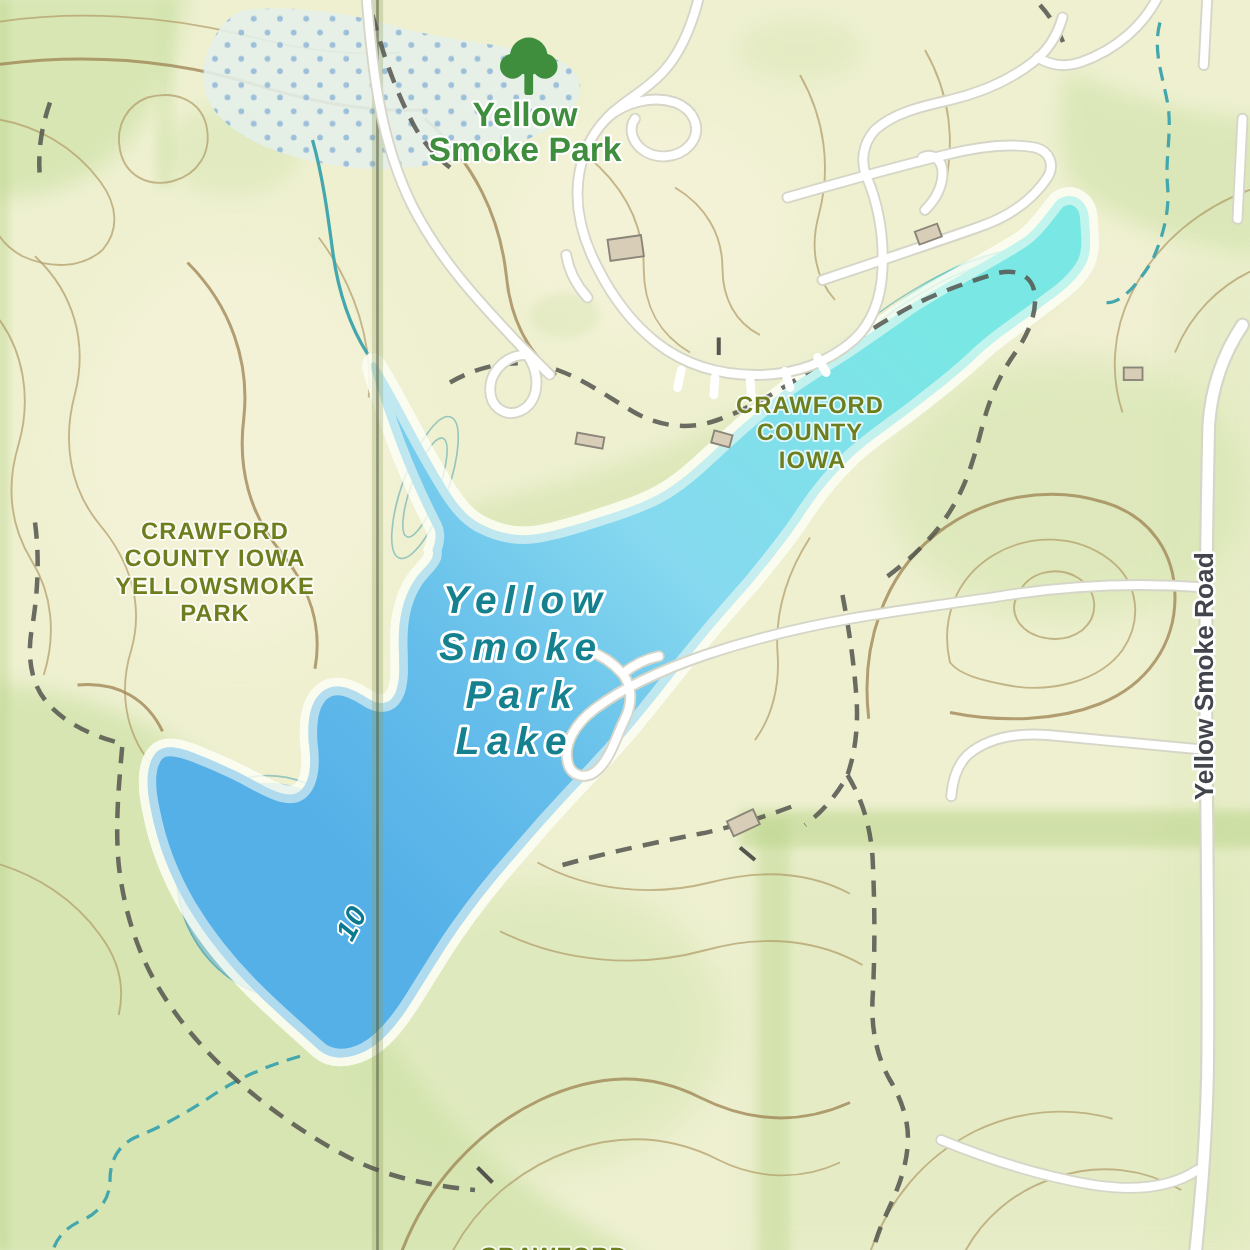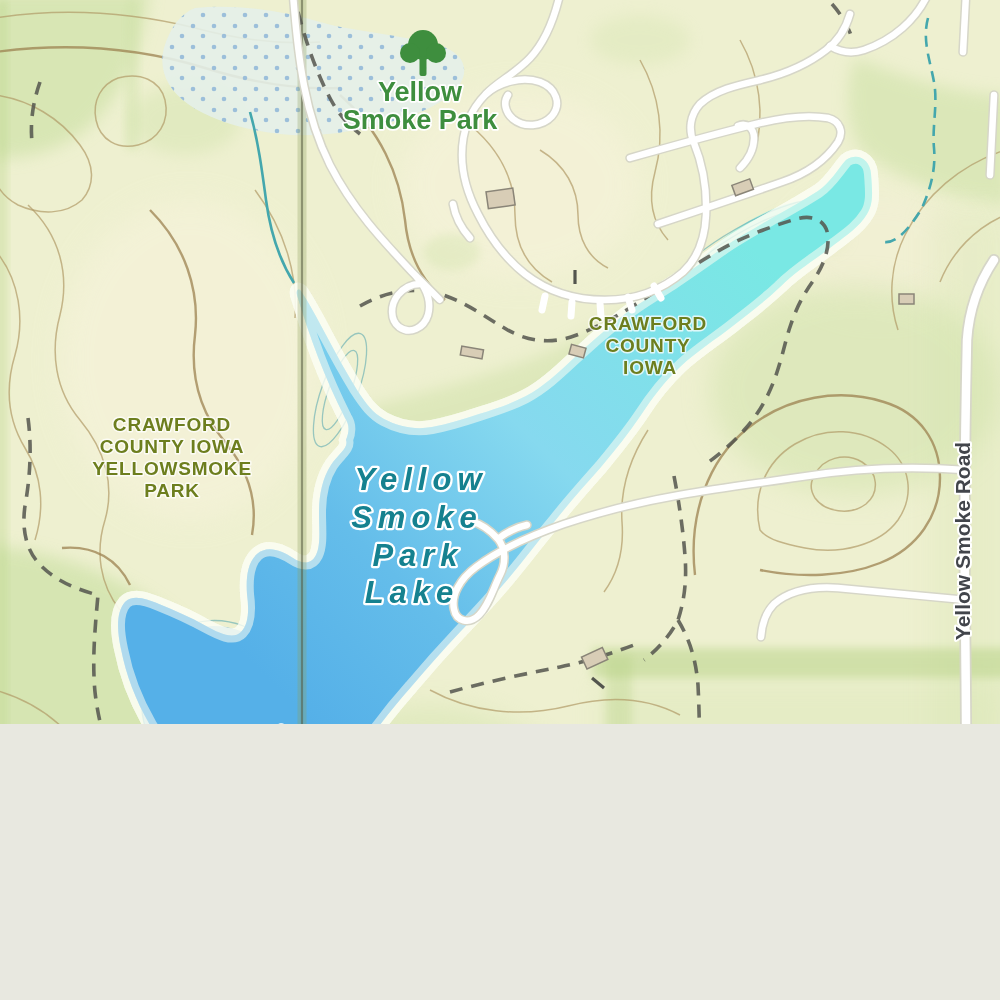--- a/index.html
+++ b/index.html
@@ -1,16 +1,16 @@
 <!DOCTYPE html>
 <html><head>
 <meta charset="utf-8">
 <style>
   html,body{margin:0;padding:0;background:#e8e8e0;}
-  .viewport{position:relative;width:1000px;height:724px;overflow:hidden;background:#eef0d0;}
+  .viewport{position:relative;width:1000px;height:1000px;overflow:hidden;background:#eef0d0;}
   svg{display:block;width:1000px;height:1000px;}
   .lbl{font-family:"Liberation Sans",sans-serif;paint-order:stroke;stroke:#ffffff;stroke-linejoin:round;text-anchor:middle;}
   .park-lbl{font-size:27px;font-weight:700;stroke-width:3.5px;}
   .county-lbl{font-size:19px;font-weight:700;letter-spacing:0.8px;stroke-width:3px;stroke:rgba(255,255,255,0.75);}
   .lake-lbl{font-size:31px;font-weight:600;font-style:italic;letter-spacing:6px;stroke-width:4.5px;}
   .road-lbl{font-size:21px;font-weight:700;stroke-width:4px;}
   .depth-lbl{font-size:23px;font-weight:700;font-style:italic;stroke-width:3px;letter-spacing:1px;}
   .road-casing{fill:none;stroke:#d6d6c8;stroke-width:9.5;stroke-linecap:round;stroke-linejoin:round;}
   .road-fill{fill:none;stroke:#ffffff;stroke-width:6.5;stroke-linecap:round;stroke-linejoin:round;}
   .road-casing.major{stroke-width:12;}

